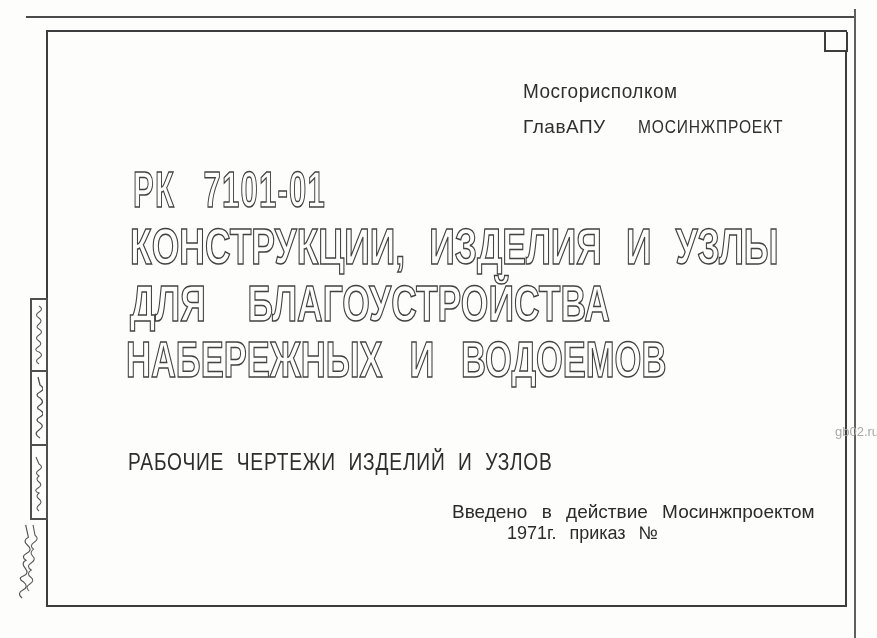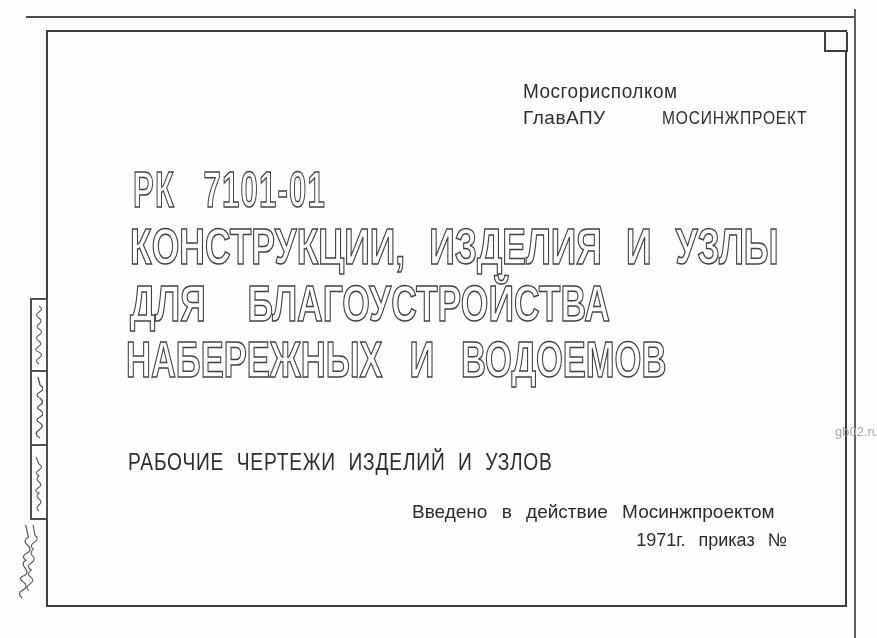--- a/index.html
+++ b/index.html
@@ -17,42 +17,42 @@
                 border:2px solid #3d3d3d; border-top:none; background:#fdfdfb; }
   
   .stamp-col  { position:absolute; left:30px; top:298px; width:14px; height:218px; border:2px solid #4f4f4f; background:#fdfdfb; }
   .stamp-div1 { position:absolute; left:0; top:70px;  width:100%; height:2px; background:#4f4f4f; }
   .stamp-div2 { position:absolute; left:0; top:144px; width:100%; height:2px; background:#4f4f4f; }
   .squig      { position:absolute; pointer-events:none; }
   .squig svg  { display:block; }
   
   .header { position:absolute; left:523px; top:80px; width:284px; }
   .header-org  { font-size:19px; letter-spacing:.5px; transform:scaleY(1.05); transform-origin:left top; white-space:nowrap; }
-  .header-row  { display:flex; justify-content:space-between; margin-top:5px; }
+  .header-row  { display:flex; margin-top:14px; }
   .header-dept { font-size:19px; letter-spacing:.5px; white-space:nowrap; }
   .header-inst { font-size:19px; letter-spacing:1px; transform:scaleX(.82); transform-origin:right center; white-space:nowrap; }
   
   .outline {
     position:absolute; font-weight:bold; font-size:50px; line-height:1;
     color:transparent; -webkit-text-stroke:1.5px #424242;
     white-space:nowrap; transform-origin:left top;
   }
   .t-code { left:133px; top:165px; transform:scaleX(.62); word-spacing:30px; letter-spacing:2px; }
   .t-l1   { left:130px; top:222px; transform:scaleX(.71); word-spacing:20px; }
   .t-l2   { left:130px; top:279px; transform:scaleX(.71); word-spacing:45px; }
   .t-l3   { left:126px; top:335px; transform:scaleX(.69); word-spacing:25px; }
   
   .subtitle {
     position:absolute; left:128px; top:448px; font-size:24px; color:#2e2e2e;
     letter-spacing:1px; word-spacing:8px; white-space:nowrap;
     transform:scaleX(.8); transform-origin:left top;
   }
-  .approval    { position:absolute; left:412px; top:501px; width:375px; color:#2b2b2b; }
+  .approval    { position:absolute; left:452px; top:501px; width:375px; color:#2b2b2b; }
   .approval-l1 { font-size:19px; word-spacing:9px; white-space:nowrap; }
-  .approval-l2 { font-size:18px; word-spacing:8px; margin-top:7px; text-align:right; padding-left:55px; white-space:nowrap; }
+  .approval-l2 { font-size:18px; word-spacing:8px; text-align:left; padding-left:55px; white-space:nowrap; }
   
   .watermark { position:absolute; left:835px; top:424px; font-size:13px; color:#a9a9a9; z-index:5; }
 </style>
 </head>
 <body>
 
 <div class="sheet">
 
   <div class="edge-top"></div>
   <div class="edge-right"></div>

